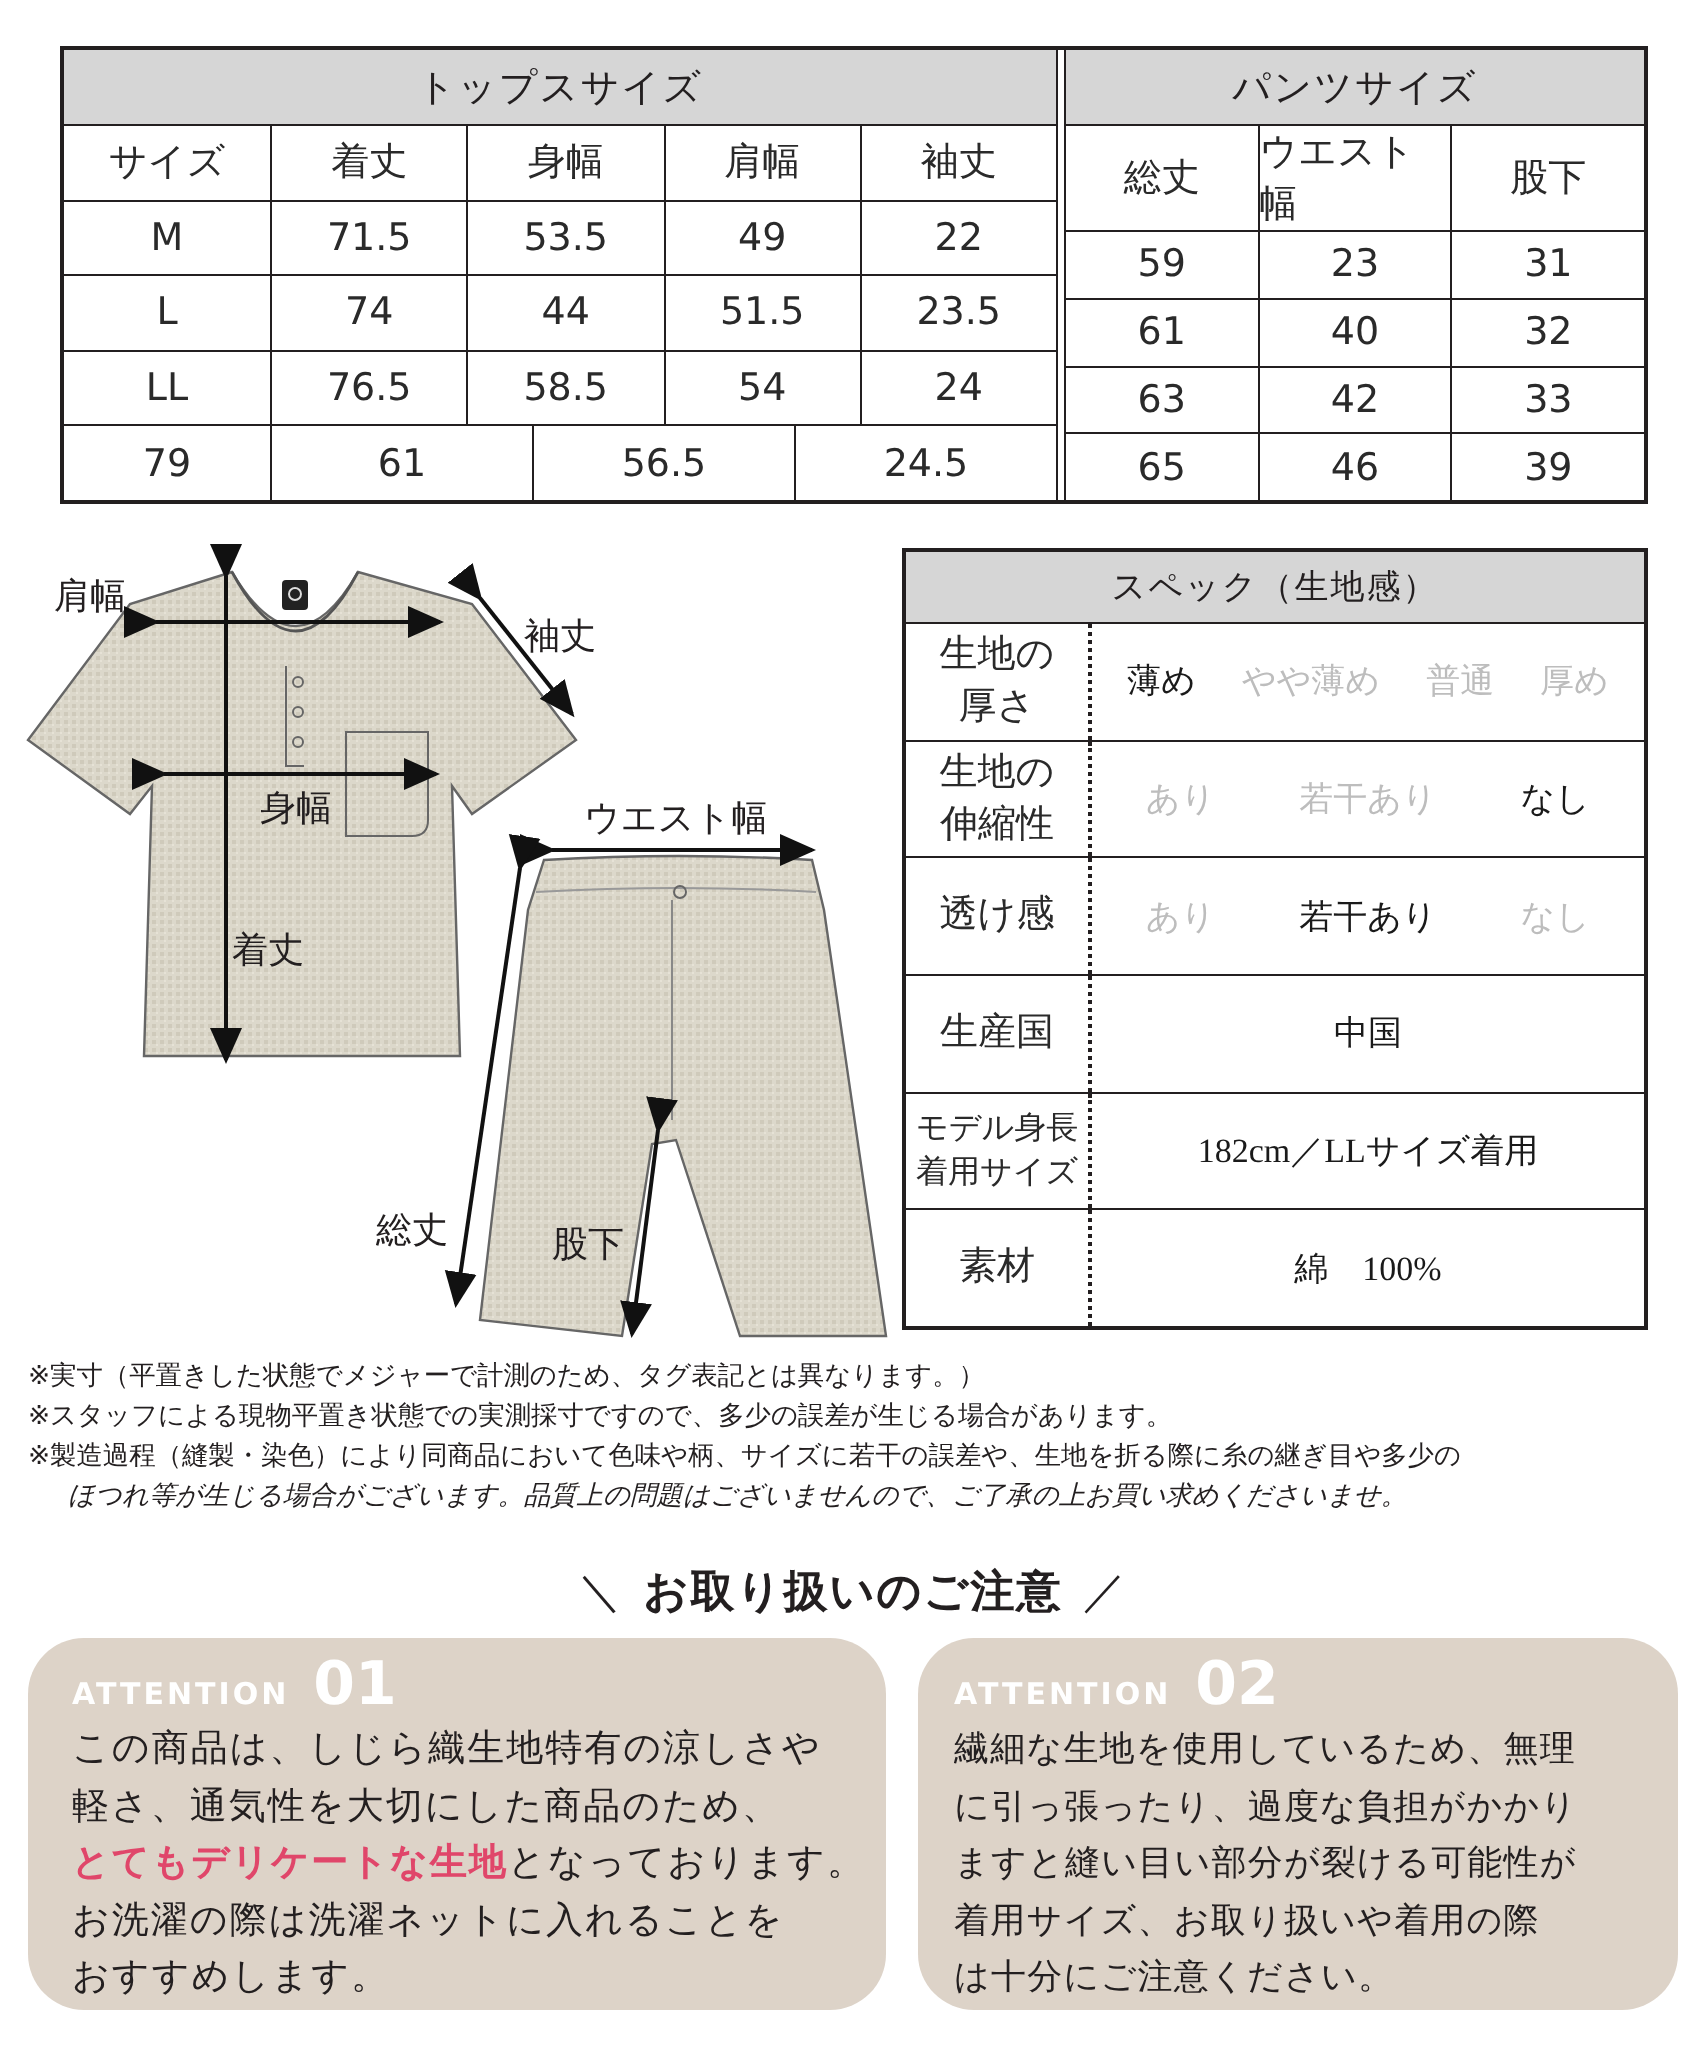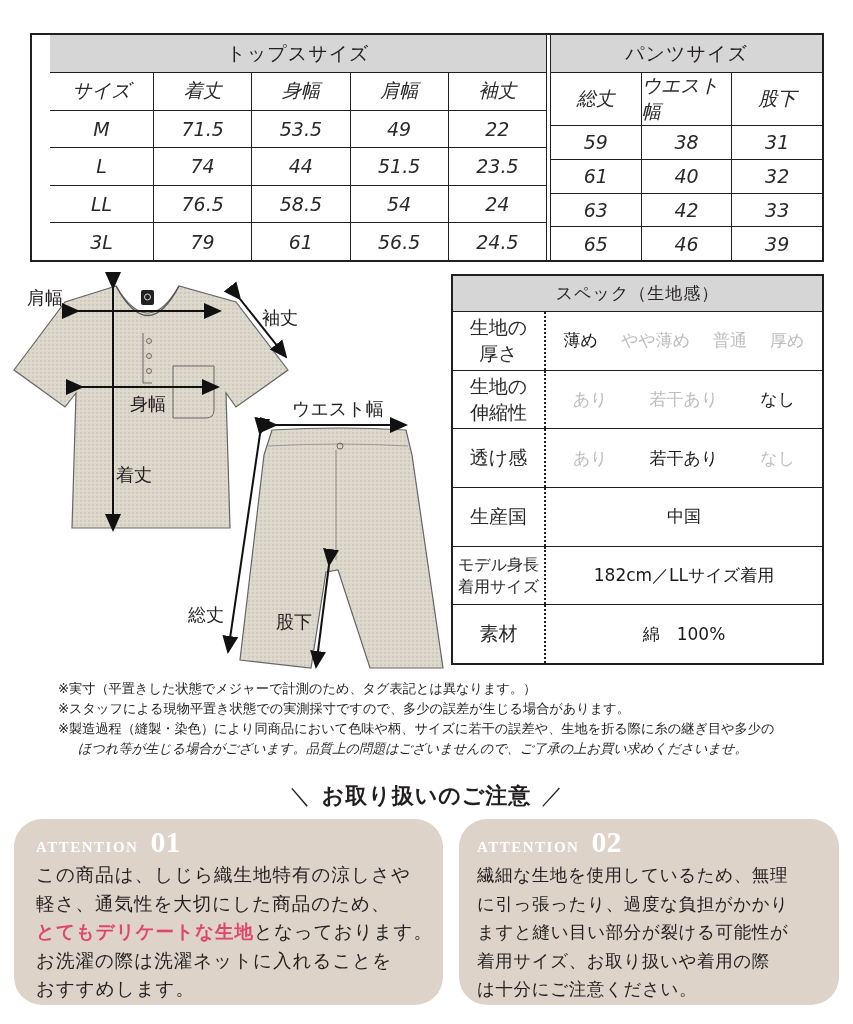--- a/index.html
+++ b/index.html
@@ -1,85 +1,85 @@
 <!DOCTYPE html>
 <html><head>
 <meta charset="utf-8">
 <style>
   * { box-sizing: border-box; margin: 0; padding: 0; }
   html, body { width: 853px; height: 1024px; background: #ffffff; overflow: hidden; }
   body { position: relative; font-family: "DejaVu Sans", "Liberation Sans", sans-serif; color: #231f20; }
 
   
   .size-table {
-    position: absolute; left: 30px; top: 33px; width: 794px; height: 229px;
-    border: 2px solid #231f20; display: flex; padding-left: 18px;
+    position: absolute; left: 30px; top: 23px; width: 794px; height: 229px;
+    border: 2px solid #231f20; display: flex;
   }
   .size-block { height: 100%; display: flex; flex-direction: column; }
   .size-block.tops { width: 496px; }
   .size-block.pants { flex: 1; }
   .dbl-divider { width: 5px; border-left: 1.5px solid #231f20; border-right: 1.5px solid #231f20; background: #fff; }
   .block-header {
     height: 38px; background: #d6d6d6; border-bottom: 1.5px solid #231f20;
     display: flex; align-items: center; justify-content: center;
     font-size: 19px; letter-spacing: 1px; color: #231f20;
   }
   .trow { flex: 1; display: flex; border-bottom: 1.5px solid #231f20; }
   .trow:last-child { border-bottom: none; }
   .tcell {
     flex: 1; display: flex; align-items: center; justify-content: center;
-    border-right: 1.5px solid #231f20; font-size: 19px; color: #2a2a2a; font-style: italic;
+    border-right: 1.5px solid #231f20; font-size: 19px; color: #2a2a2a;
   }
   .tcell:last-child { border-right: none; }
   .tops .tcell:first-child { flex: 0 0 104px; }
 
   
   .illus { position: absolute; left: 0; top: 270px; width: 445px; height: 400px; }
   .illus-label { position: absolute; font-size: 18px; color: #231f20; }
 
   
   .spec-table {
     position: absolute; left: 451px; top: 274px; width: 373px; height: 391px;
-    border: 2px solid #231f20; display: flex; flex-direction: column;
+    border: 2px solid #231f20; display: flex; flex-direction: column; font-family: Liberation Serif, serif;
   }
   .spec-header {
     height: 36px; background: #d6d6d6; border-bottom: 1.5px solid #231f20;
     display: flex; align-items: center; justify-content: center; font-size: 17px; letter-spacing: 1px;
   }
   .spec-row { flex: 1; display: flex; border-bottom: 1.5px solid #231f20; }
   .spec-row:last-child { border-bottom: none; }
   .spec-label {
     width: 93px; display: flex; align-items: center; justify-content: center; text-align: center;
     font-size: 19px; line-height: 1.35; border-right: 2px dotted #231f20; white-space: pre-line; color:#2a2a2a;
   }
   .spec-values { flex: 1; display: flex; align-items: center; justify-content: space-around; padding: 0 6px; font-size: 17px; }
   .spec-values .opt { color: #bdbdbd; }
   .spec-values .opt.active { color: #1a1a1a; }
   .spec-values.single { justify-content: center; color: #1a1a1a; }
 
   
   .notes { position: absolute; left: 14px; top: 679px; width: 830px; font-size: 13.2px; line-height: 20px; color: #231f20; }
-  .notes p { white-space: nowrap; margin-left: 44px; }
+  .notes p { white-space: nowrap; }
   .notes p.indent { padding-left: 20px; font-style: italic; }
 
   
   .care-title {
     position: absolute; left: 0; top: 781px; width: 853px; text-align: center;
     font-size: 22px; font-weight: bold; color: #231f20; letter-spacing: 1px;
   }
   .care-title .slash { font-weight: normal; margin: 0 10px; }
 
   
   .att-card {
     position: absolute; top: 819px; height: 186px; background: #ddd3c8; border-radius: 28px;
     padding: 6px 18px 0 22px;
   }
   .att-card.a1 { left: 14px; width: 429px; }
   .att-card.a2 { left: 459px; width: 380px; padding-left: 18px; }
-  .att-head { display: flex; align-items: baseline; color: #ffffff; font-weight: bold; height: 36px; font-family: Liberation Serif, serif; }
+  .att-head { display: flex; align-items: baseline; color: #ffffff; font-weight: bold; height: 36px; }
   .att-word { font-size: 15px; letter-spacing: 1.5px; }
   .att-num { font-size: 30px; margin-left: 12px; }
   .att-body { font-size: 18.5px; line-height: 28.5px; color: #231f20; letter-spacing: 1px; white-space: nowrap; }
   .att-body .hl { color: #e0466a; font-weight: bold; }
 </style>
 </head>
 <body>
 
 <div class="size-table">
   <div class="size-block tops">
@@ -106,40 +106,39 @@
       <div class="tcell">23.5</div>
     </div>
     <div class="trow">
       <div class="tcell">LL</div>
       <div class="tcell">76.5</div>
       <div class="tcell">58.5</div>
       <div class="tcell">54</div>
       <div class="tcell">24</div>
     </div>
     <div class="trow">
-      <div class="tcell">3L</div>
       <div class="tcell">79</div>
       <div class="tcell">61</div>
       <div class="tcell">56.5</div>
       <div class="tcell">24.5</div>
     </div>
   </div>
 
   <div class="dbl-divider"></div>
 
   <div class="size-block pants">
     <div class="block-header">パンツサイズ</div>
     <div class="trow">
       <div class="tcell">総丈</div>
       <div class="tcell">ウエスト幅</div>
       <div class="tcell">股下</div>
     </div>
     <div class="trow">
       <div class="tcell">59</div>
-      <div class="tcell">38</div>
+      <div class="tcell">23</div>
       <div class="tcell">31</div>
     </div>
     <div class="trow">
       <div class="tcell">61</div>
       <div class="tcell">40</div>
       <div class="tcell">32</div>
     </div>
     <div class="trow">
       <div class="tcell">63</div>
       <div class="tcell">42</div>

